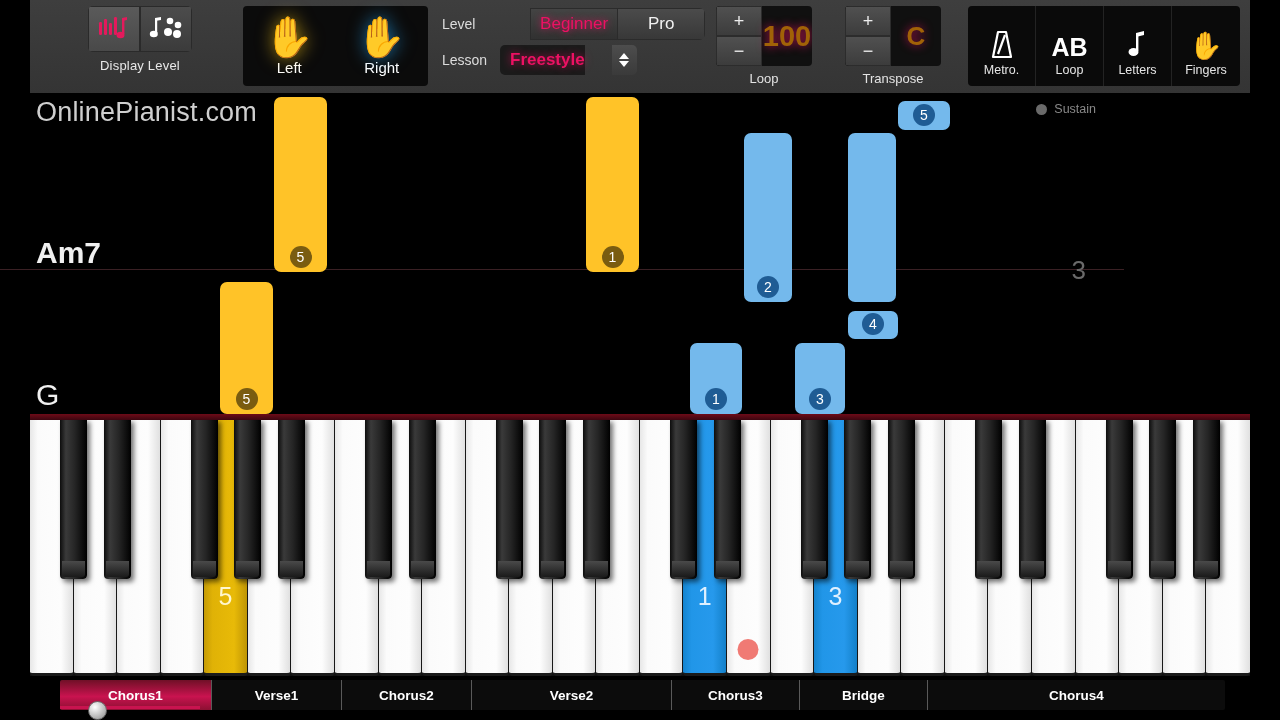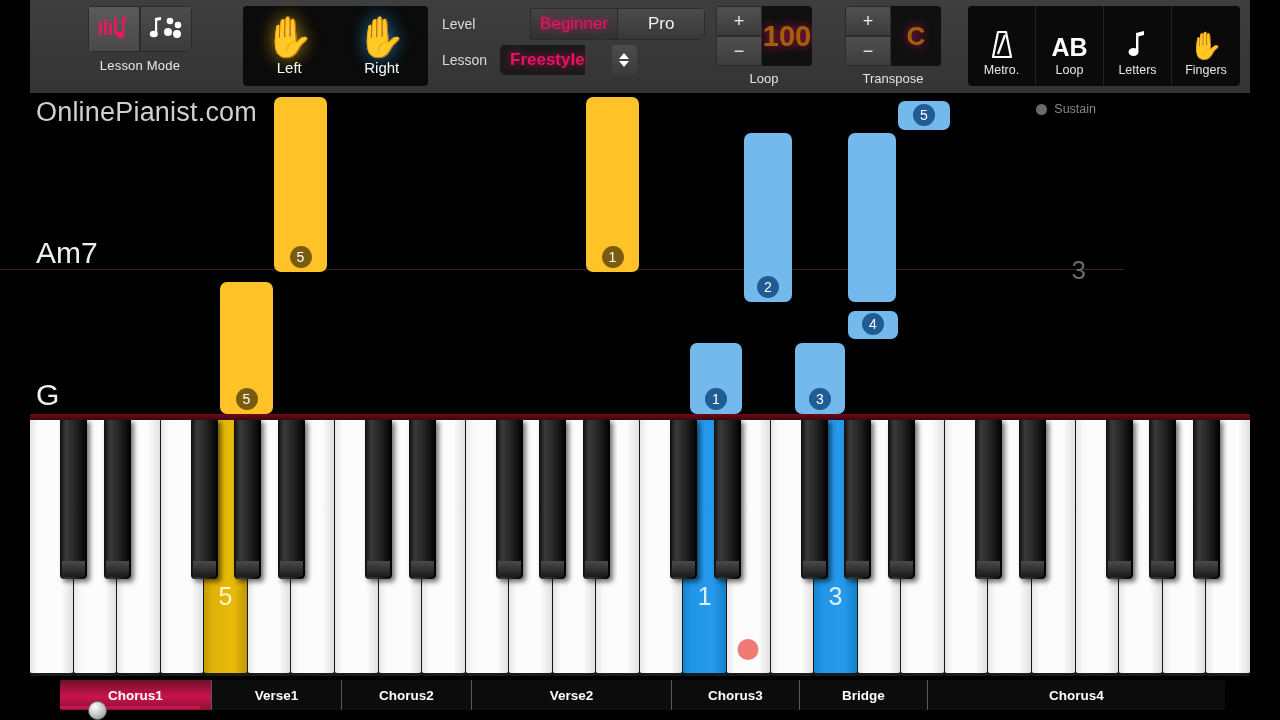--- a/index.html
+++ b/index.html
@@ -158,21 +158,21 @@
               <rect x="6" y="4" width="2.2" height="15"></rect>
               <ellipse cx="4.8" cy="20" rx="4" ry="3.2"></ellipse>
               <circle cx="21" cy="7" r="3.3"></circle>
               <circle cx="29" cy="11" r="3.3"></circle>
               <circle cx="19" cy="18" r="4"></circle>
               <circle cx="28" cy="20" r="4"></circle>
             </g>
           </svg>
         </div>
       </div>
-      <div class="dm-label">Lesson Mode</div>
+      <div class="dm-label">Display Level</div>
     </div>
 
     <div class="hands">
       <div class="hand left">
         <div class="glyph">✋</div>
         <div class="hl">Left</div>
       </div>
       <div class="hand right">
         <div class="glyph">✋</div>
         <div class="hl">Right</div>
@@ -257,21 +257,21 @@
   <div class="roll">
     <div class="watermark">OnlinePianist.com</div>
     <div class="sustain">
       <div class="dot"></div>
       <div class="sl">Sustain</div>
     </div>
     <div id="measure-lines">
         <div class="measure-line" style="top: 176px;"></div>
       </div>
     <div id="chord-labels">
-        <div class="chord" style="left: 36px; top: 143px;">Am7</div>
+        <div class="chord" style="left: 36px; top: 143px; font-weight: bold;">Am7</div>
         <div class="chord" style="left: 36px; top: 285px;">G</div>
       </div>
     <div class="measure-num" style="right:38px; top:162px;">3</div>
     <div id="notes-layer">
         <div class="note l" style="left: 274px; top: 4px; width: 53px; height: 175px;">
           <div class="fng">5</div>
         </div>
         <div class="note l" style="left: 586px; top: 4px; width: 53px; height: 175px;">
           <div class="fng">1</div>
         </div>

